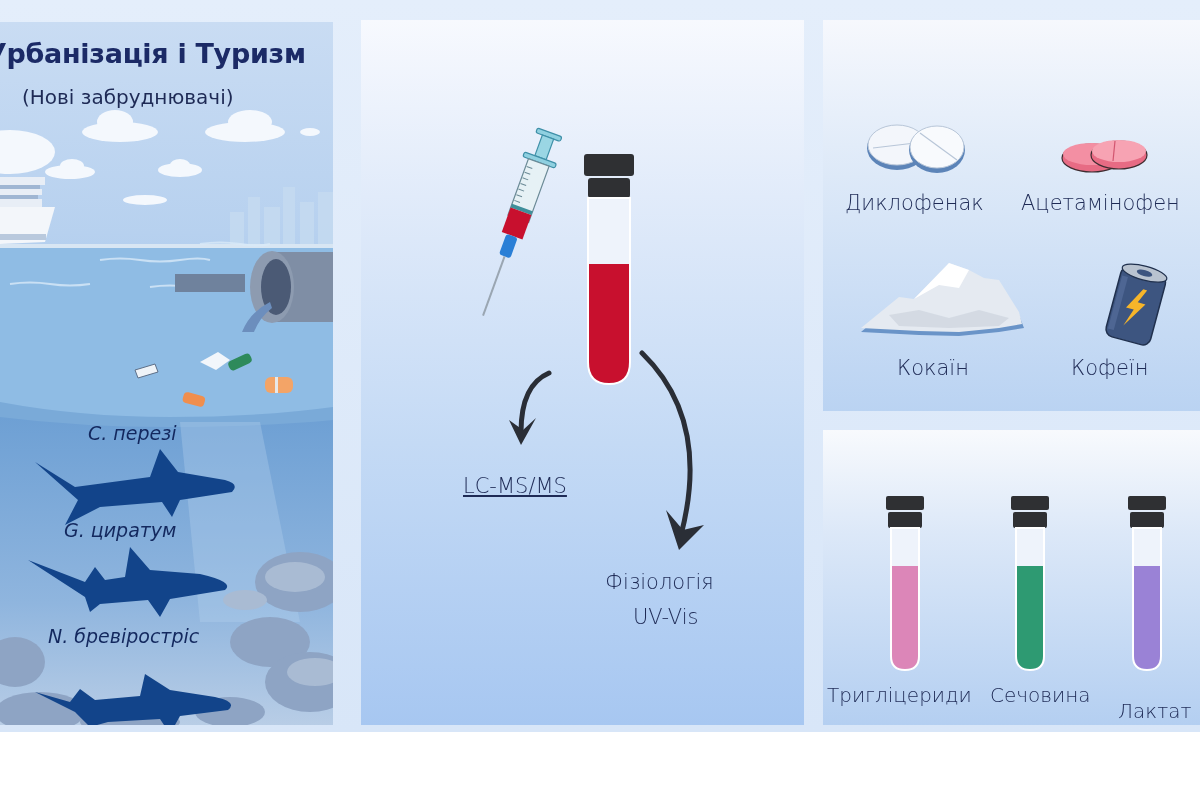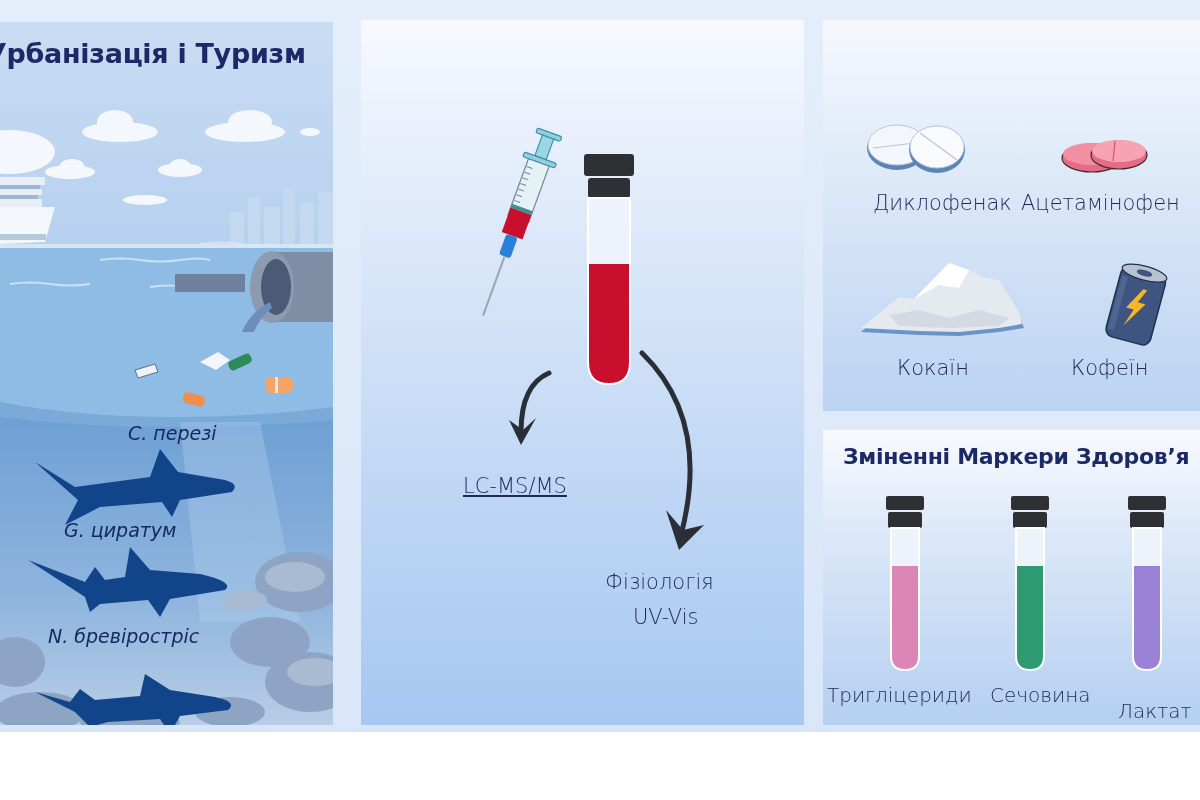--- a/index.html
+++ b/index.html
@@ -142,22 +142,23 @@
     </g>
 
     <g fill="#12448a">
       <path d="M35 440 L75 465 L150 455 L160 427 L178 450 L225 458 Q240 462 232 470 L180 478 L172 495 L162 480 L100 485 L65 503 L78 478 Z"></path>
       <path d="M28 538 L85 560 L95 545 L105 558 L125 555 L130 525 L150 548 L200 552 Q235 560 225 568 L170 577 L160 595 L148 578 L100 582 L90 590 L85 575 Z"></path>
       <path d="M35 670 L70 680 L80 667 L95 678 L140 674 L145 652 L170 668 L215 675 Q238 680 228 688 L180 694 L170 712 L160 697 L108 700 L90 705 L75 690 Z"></path>
     </g>
   </svg>
 
   <div class="title" style="left:-14px;top:16px;">Урбанізація і Туризм</div>
-
-  <div class="species" style="left:88px;top:400px;margin-left:40px;">C. перезі</div>
+  <div class="subtitle" style="left:22px;top:63px;">(Нові забруднювачі)</div>
+
+  <div class="species" style="left:88px;top:400px;">C. перезі</div>
   <div class="species" style="left:64px;top:497px;">G. циратум</div>
   <div class="species" style="left:48px;top:603px;">N. бревіростріс</div>
 </div>
 
 <div class="panel" id="panel-mid">
 
   <svg width="120" height="220" style="left:90px;top:100px;">
     <g transform="rotate(20 60 110)">
       <rect x="50" y="5" width="26" height="5" rx="2" fill="#8fd0e0" stroke="#3f90a8" stroke-width="1.2"></rect>
       <rect x="57" y="10" width="12" height="22" fill="#9ad6e4" stroke="#3f90a8" stroke-width="1.2"></rect>
@@ -210,21 +211,21 @@
   </svg>
 
   <svg width="100" height="50" style="left:234px;top:110px;">
     <ellipse cx="35" cy="28" rx="30" ry="14" fill="#e76b84" stroke="#3d2c30" stroke-width="1.2"></ellipse>
     <ellipse cx="35" cy="24" rx="29" ry="11" fill="#f38fa3"></ellipse>
     <ellipse cx="62" cy="25" rx="28" ry="14" fill="#e76b84" stroke="#3d2c30" stroke-width="1.2"></ellipse>
     <ellipse cx="62" cy="21" rx="27" ry="11" fill="#f7a3b3"></ellipse>
     <line x1="58" y1="11" x2="56" y2="31" stroke="#d25570" stroke-width="1.2"></line>
   </svg>
 
-  <div class="label" style="left:22px;top:171px;margin-left:28px;">Диклофенак</div>
+  <div class="label" style="left:22px;top:171px;">Диклофенак</div>
   <div class="label" style="left:198px;top:171px;">Ацетамінофен</div>
 
   <svg width="170" height="80" style="left:36px;top:240px;">
     <path d="M2 72 L40 40 L55 42 L90 5 L110 12 L125 20 L140 22 L160 55 L165 68 L140 72 L100 76 L60 75 Z" fill="#6a94c8"></path>
     <path d="M2 68 L40 37 L55 39 L90 3 L110 10 L125 18 L140 20 L160 52 L163 64 L140 68 L100 72 L60 71 Z" fill="#e5eaf1"></path>
     <path d="M55 39 L90 3 L110 10 L100 28 L80 25 Z" fill="#ffffff"></path>
     <path d="M30 55 L60 50 L90 58 L120 50 L150 58 L140 66 L90 68 L40 66 Z" fill="#cfd6e0" opacity="0.8"></path>
   </svg>
 
   <svg width="70" height="90" style="left:278px;top:240px;">
@@ -235,21 +236,20 @@
       <rect x="14" y="20" width="6" height="55" fill="#5a72a0" opacity="0.6"></rect>
       <path d="M38 28 L26 50 L34 50 L28 68 L44 42 L36 42 L42 28 Z" fill="#f6b52a"></path>
     </g>
   </svg>
 
   <div class="label" style="left:74px;top:336px;">Кокаїн</div>
   <div class="label" style="left:248px;top:336px;">Кофеїн</div>
 </div>
 
 <div class="panel" id="panel-rb">
-  <div class="title" style="left:20px;top:14px;font-size:22px;">Зміненні Маркери Здоров’я</div>
 
   <svg width="377" height="200" style="left:0;top:66px;">
     <g>
       <rect x="63" y="0" width="38" height="14" rx="2" fill="#2f3033"></rect>
       <rect x="65" y="16" width="34" height="16" rx="2" fill="#2f3033"></rect>
       <path d="M68 32 L96 32 L96 160 Q96 174 82 174 Q68 174 68 160 Z" fill="#eef3fb" stroke="#ffffff" stroke-width="2"></path>
       <path d="M69 70 L95 70 L95 160 Q95 173 82 173 Q69 173 69 160 Z" fill="#dc86b8"></path>
     </g>
     <g>
       <rect x="188" y="0" width="38" height="14" rx="2" fill="#2f3033"></rect>

